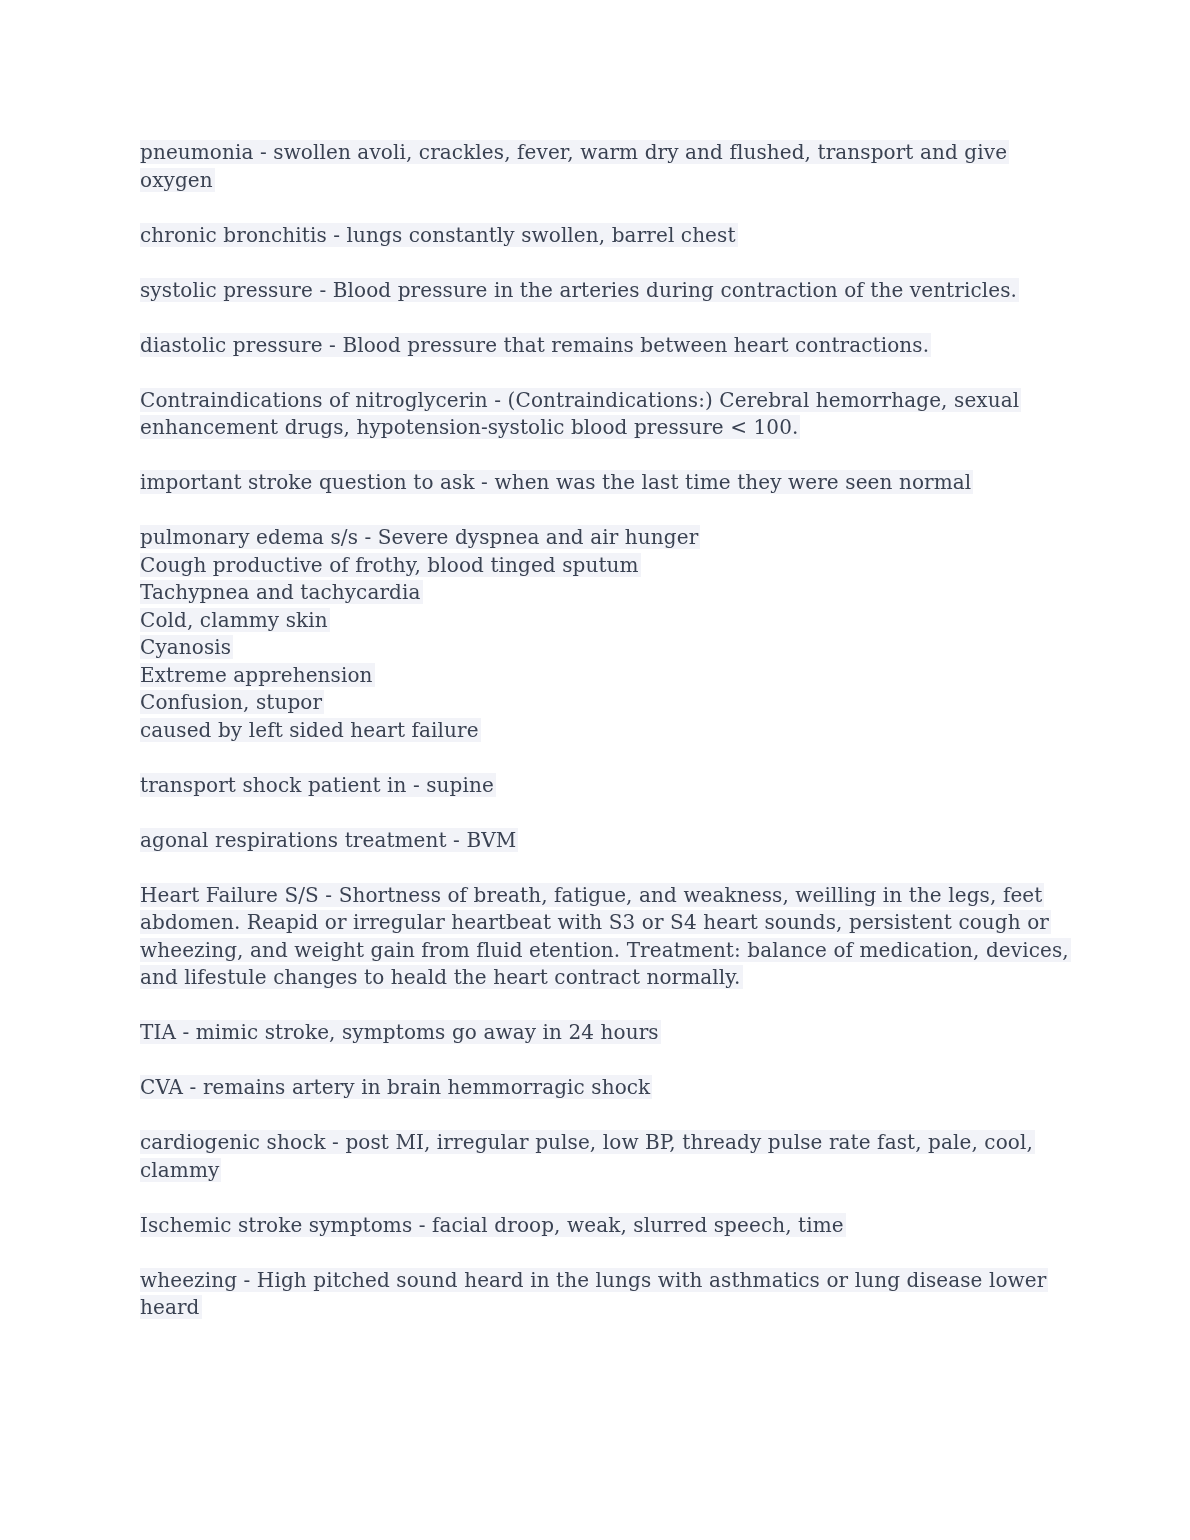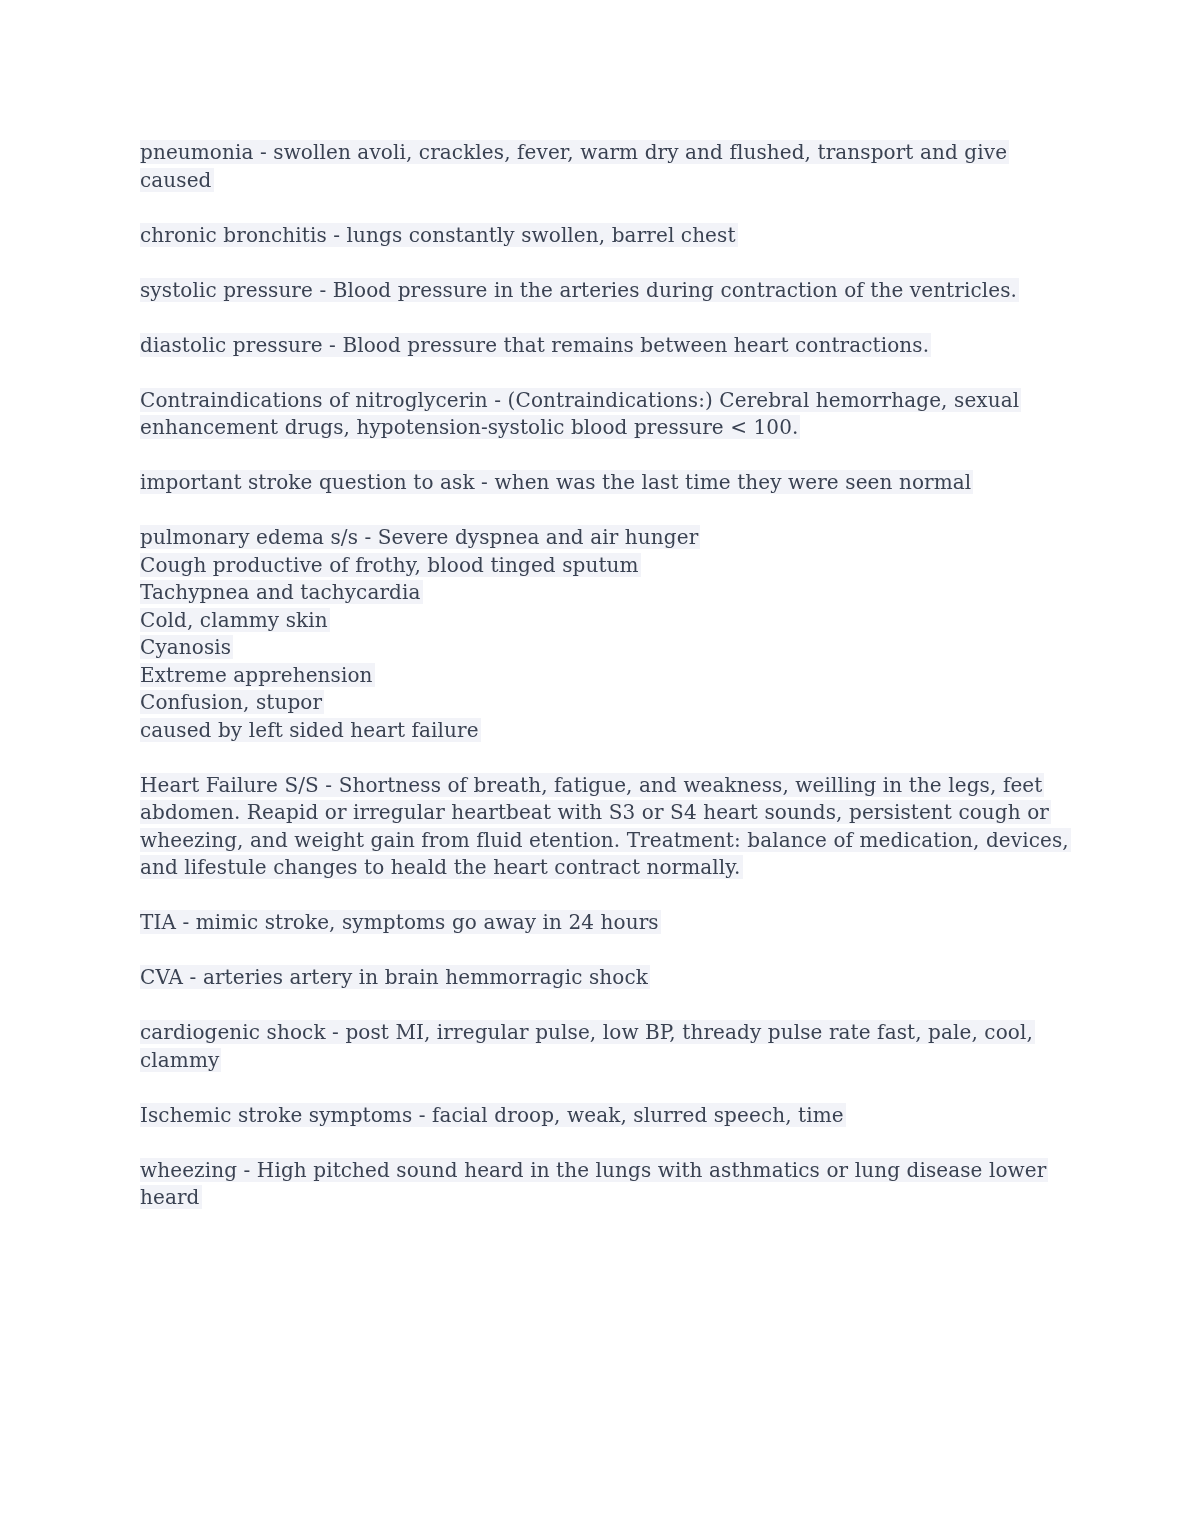--- a/index.html
+++ b/index.html
@@ -31,27 +31,29 @@
     background: #f2f3f8;
     white-space: nowrap;
     padding: 0 2px 0 0;
   }
 </style>
 </head>
 <body>
 
 <main class="page">
   <div>
-      <p class="para"><span class="hl">pneumonia - swollen avoli, crackles, fever, warm dry and flushed, transport and give</span><br><span class="hl">caused</span></p>
+      <p class="para"><span class="hl">pneumonia - swollen avoli, crackles, fever, warm dry and flushed, transport and give</span><br><span class="hl">oxygen</span></p>
       <p class="para"><span class="hl">chronic bronchitis - lungs constantly swollen, barrel chest</span></p>
       <p class="para"><span class="hl">systolic pressure - Blood pressure in the arteries during contraction of the ventricles.</span></p>
       <p class="para"><span class="hl">diastolic pressure - Blood pressure that remains between heart contractions.</span></p>
       <p class="para"><span class="hl">Contraindications of nitroglycerin - (Contraindications:) Cerebral hemorrhage, sexual</span><br><span class="hl">enhancement drugs, hypotension-systolic blood pressure &lt; 100.</span></p>
       <p class="para"><span class="hl">important stroke question to ask - when was the last time they were seen normal</span></p>
       <p class="para"><span class="hl">pulmonary edema s/s - Severe dyspnea and air hunger</span><br><span class="hl">Cough productive of frothy, blood tinged sputum</span><br><span class="hl">Tachypnea and tachycardia</span><br><span class="hl">Cold, clammy skin</span><br><span class="hl">Cyanosis</span><br><span class="hl">Extreme apprehension</span><br><span class="hl">Confusion, stupor</span><br><span class="hl">caused by left sided heart failure</span></p>
+      <p class="para"><span class="hl">transport shock patient in - supine</span></p>
+      <p class="para"><span class="hl">agonal respirations treatment - BVM</span></p>
       <p class="para"><span class="hl">Heart Failure S/S - Shortness of breath, fatigue, and weakness, weilling in the legs, feet</span><br><span class="hl">abdomen. Reapid or irregular heartbeat with S3 or S4 heart sounds, persistent cough or</span><br><span class="hl">wheezing, and weight gain from fluid etention. Treatment: balance of medication, devices,</span><br><span class="hl">and lifestule changes to heald the heart contract normally.</span></p>
       <p class="para"><span class="hl">TIA - mimic stroke, symptoms go away in 24 hours</span></p>
-      <p class="para"><span class="hl">CVA - arteries artery in brain hemmorragic shock</span></p>
+      <p class="para"><span class="hl">CVA - remains artery in brain hemmorragic shock</span></p>
       <p class="para"><span class="hl">cardiogenic shock - post MI, irregular pulse, low BP, thready pulse rate fast, pale, cool,</span><br><span class="hl">clammy</span></p>
       <p class="para"><span class="hl">Ischemic stroke symptoms - facial droop, weak, slurred speech, time</span></p>
       <p class="para"><span class="hl">wheezing - High pitched sound heard in the lungs with asthmatics or lung disease lower</span><br><span class="hl">heard</span></p>
     </div>
 </main>
 
 </body></html>

